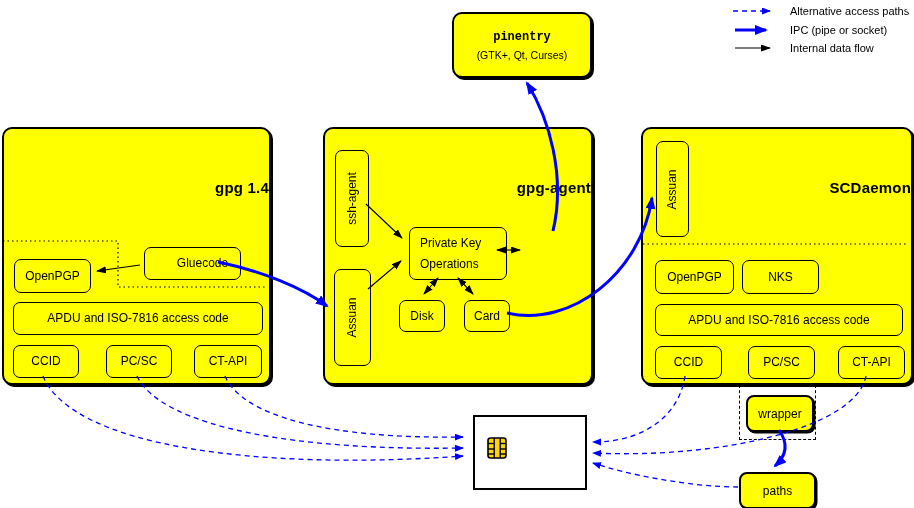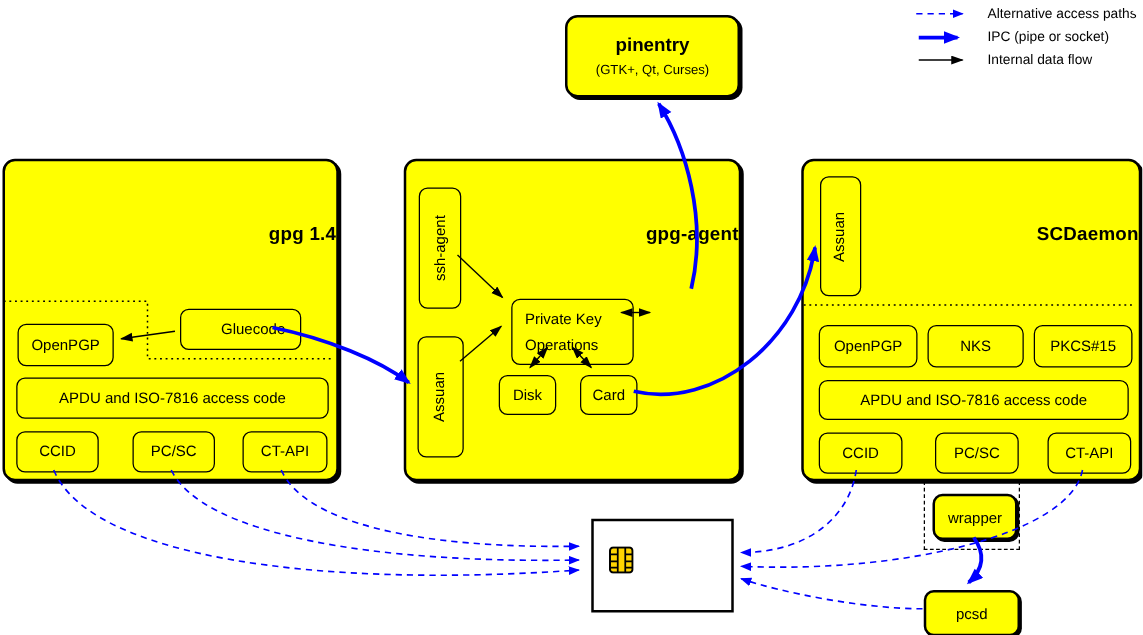--- a/index.html
+++ b/index.html
@@ -11,25 +11,25 @@
   .bigbox{position:absolute;background:var(--box-fill);border:2px solid var(--outline);
           border-radius:10px;box-shadow:2px 2px 0 var(--outline);z-index:1;}
   .boxtitle{position:absolute;left:0;top:50px;width:100%;text-align:right;
             font-size:15px;font-weight:bold;letter-spacing:.2px;}
 
   
   .node{position:absolute;background:var(--box-fill);border:1.4px solid var(--outline);
         border-radius:7px;display:flex;align-items:center;justify-content:center;
         font-size:12px;line-height:13px;white-space:nowrap;z-index:2;}
   .v span{transform:rotate(-90deg);white-space:nowrap;}
-  .pko{justify-content:flex-start;padding-left:10px;white-space:normal;line-height:21px;margin-top:12px;}
+  .pko{justify-content:flex-start;padding-left:10px;white-space:normal;line-height:21px;}
 
   
   .pinentry{display:flex;flex-direction:column;align-items:center;justify-content:center;gap:5px;}
-  .pinentry .pt{font-size:15px;font-weight:bold;}
+  .pinentry .pt{font-size:12px;font-weight:bold;font-family:Liberation Mono, monospace;}
   .pinentry .ps{font-size:10.5px;}
 
   
   .lgd{position:absolute;font-size:11px;line-height:12px;z-index:2;}
 
   
   .dashrect{position:absolute;border:1.5px dashed var(--outline);z-index:1;}
   .bold-node{position:absolute;background:var(--box-fill);border:2.5px solid var(--outline);
              border-radius:8px;box-shadow:1.5px 1.5px 0 var(--outline);
              display:flex;align-items:center;justify-content:center;font-size:12px;z-index:2;}
@@ -81,30 +81,29 @@
     <div class="node" style="left:139px;top:171px;width:44px;height:30px;">Card</div>
   </div>
 
   <div class="bigbox" style="left:641px;top:127px;width:268px;height:254px;">
     <div class="boxtitle">SCDaemon</div>
     <div class="node v" style="left:13px;top:12px;width:31px;height:94px;">
         <span>Assuan</span>
       </div>
     <div class="node" style="left:12px;top:131px;width:77px;height:32px;">OpenPGP</div>
     <div class="node" style="left:99px;top:131px;width:75px;height:32px;">NKS</div>
-    <div class="node" style="left:184px;top:131px;width:77px;height:32px;">PKCS#15</div>
     <div class="node" style="left:12px;top:175px;width:246px;height:30px;">APDU and ISO-7816 access code</div>
     <div class="node" style="left:12px;top:217px;width:65px;height:31px;">CCID</div>
     <div class="node" style="left:105px;top:217px;width:65px;height:31px;">PC/SC</div>
     <div class="node" style="left:195px;top:217px;width:65px;height:31px;">CT-API</div>
   </div>
 
   <div class="dashrect" style="left:739px;top:385px;width:75px;height:53px;"></div>
   <div class="bold-node" style="left:746px;top:395px;width:64px;height:33px;">wrapper</div>
-  <div class="bold-node" style="left:739px;top:472px;width:73px;height:33px;">pcsd</div>
+  <div class="bold-node" style="left:739px;top:472px;width:73px;height:33px;">paths</div>
 
   <div class="smartcard" style="left:473px;top:415px;width:110px;height:71px;">
     <svg class="chip" width="20" height="22" viewBox="0 0 20 22">
       <rect x="1" y="1" width="18" height="20" rx="2.5" fill="var(--chip-gold)" stroke="#000" stroke-width="1.6"></rect>
       <line x1="7.2" y1="1" x2="7.2" y2="21" stroke="#000" stroke-width="1.4"></line>
       <line x1="13.2" y1="1" x2="13.2" y2="21" stroke="#000" stroke-width="1.4"></line>
       <line x1="1" y1="6.5" x2="7.2" y2="6.5" stroke="#000" stroke-width="1.4"></line>
       <line x1="1" y1="12" x2="7.2" y2="12" stroke="#000" stroke-width="1.4"></line>
       <line x1="1" y1="17" x2="7.2" y2="17" stroke="#000" stroke-width="1.4"></line>
       <line x1="13.2" y1="6.5" x2="19" y2="6.5" stroke="#000" stroke-width="1.4"></line>

